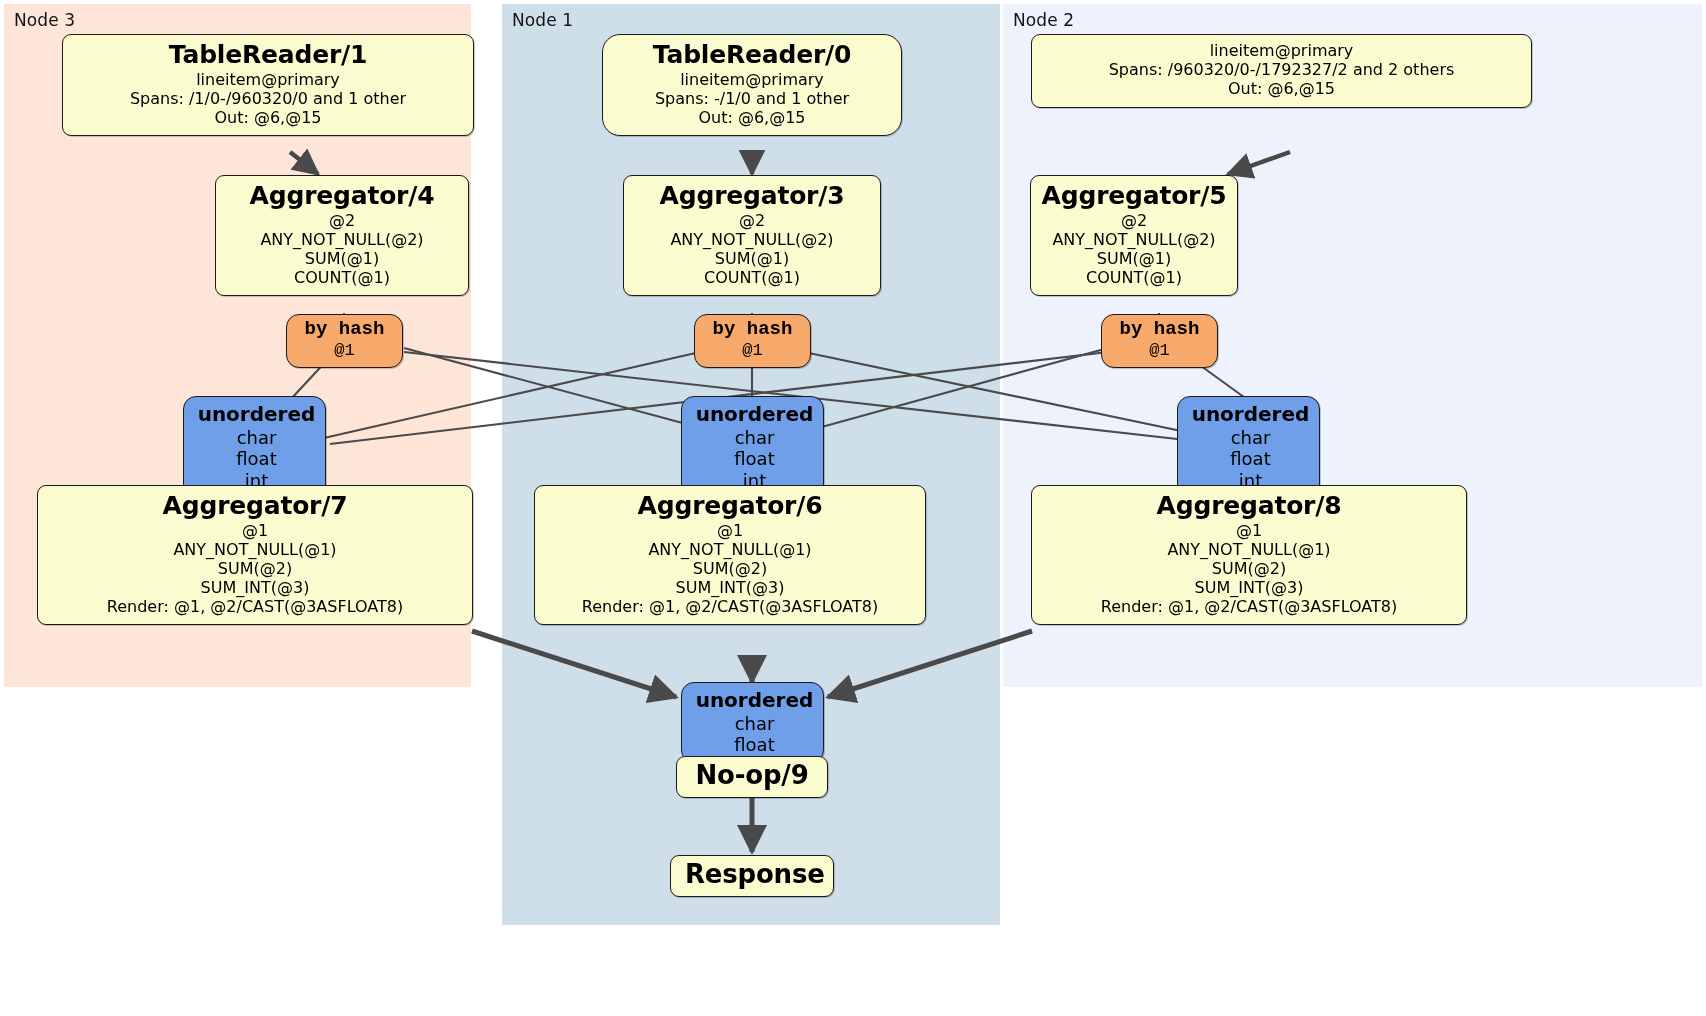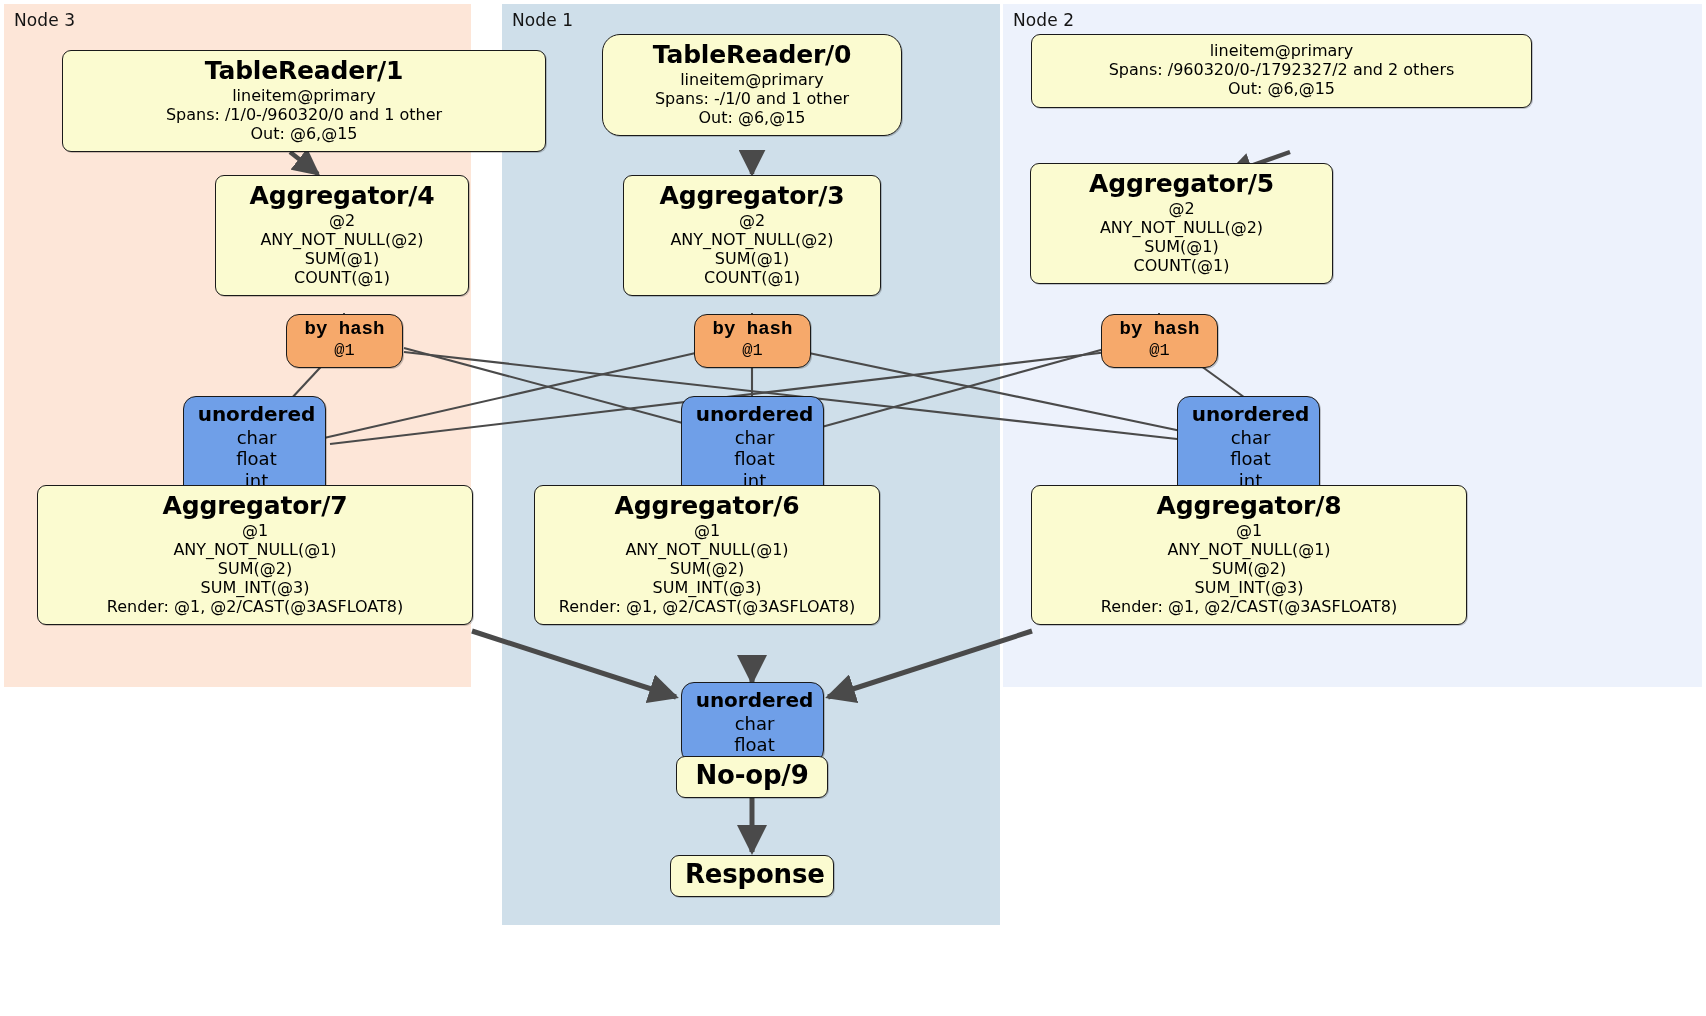--- a/index.html
+++ b/index.html
@@ -188,21 +188,21 @@
 
     <g stroke="#4a4a4a" stroke-width="2.2" fill="none">
       <path d="M 752 750 L 752 756"></path>
     </g>
 
     <g stroke="#4a4a4a" stroke-width="5" fill="none">
       <path d="M 752 792 L 752 852" marker-end="url(#ah)"></path>
     </g>
   </svg>
 
-  <div class="box" style="left:62px; top:50px; width:484px;">
+  <div class="box" style="left:62px; top:34px; width:412px;">
     <div class="title">TableReader/1</div>
     <div class="line">lineitem@primary</div>
     <div class="line">Spans: /1/0-/960320/0 and 1 other</div>
     <div class="line">Out: @6,@15</div>
   </div>
 
   <div class="box" style="left:602px; top:34px; width:300px;border-radius:18px;">
     <div class="title">TableReader/0</div>
     <div class="line">lineitem@primary</div>
     <div class="line">Spans: -/1/0 and 1 other</div>
@@ -224,21 +224,21 @@
   </div>
 
   <div class="box" style="left:623px; top:175px; width:258px;">
     <div class="title">Aggregator/3</div>
     <div class="line">@2</div>
     <div class="line">ANY_NOT_NULL(@2)</div>
     <div class="line">SUM(@1)</div>
     <div class="line">COUNT(@1)</div>
   </div>
 
-  <div class="box" style="left:1030px; top:163px; width:303px;">
+  <div class="box" style="left:1030px; top:175px; width:208px;">
     <div class="title">Aggregator/5</div>
     <div class="line">@2</div>
     <div class="line">ANY_NOT_NULL(@2)</div>
     <div class="line">SUM(@1)</div>
     <div class="line">COUNT(@1)</div>
   </div>
 
   <div class="router" style="left:286px; top:314px; width:117px;">
     <div class="title">by hash</div>
     <div class="line">@1</div>
@@ -277,21 +277,21 @@
 
   <div class="box" style="left:37px; top:485px; width:436px;">
     <div class="title">Aggregator/7</div>
     <div class="line">@1</div>
     <div class="line">ANY_NOT_NULL(@1)</div>
     <div class="line">SUM(@2)</div>
     <div class="line">SUM_INT(@3)</div>
     <div class="line">Render: @1, @2/CAST(@3ASFLOAT8)</div>
   </div>
 
-  <div class="box" style="left:534px; top:485px; width:346px;">
+  <div class="box" style="left:534px; top:485px; width:392px;">
     <div class="title">Aggregator/6</div>
     <div class="line">@1</div>
     <div class="line">ANY_NOT_NULL(@1)</div>
     <div class="line">SUM(@2)</div>
     <div class="line">SUM_INT(@3)</div>
     <div class="line">Render: @1, @2/CAST(@3ASFLOAT8)</div>
   </div>
 
   <div class="box" style="left:1031px; top:485px; width:436px;">
     <div class="title">Aggregator/8</div>

